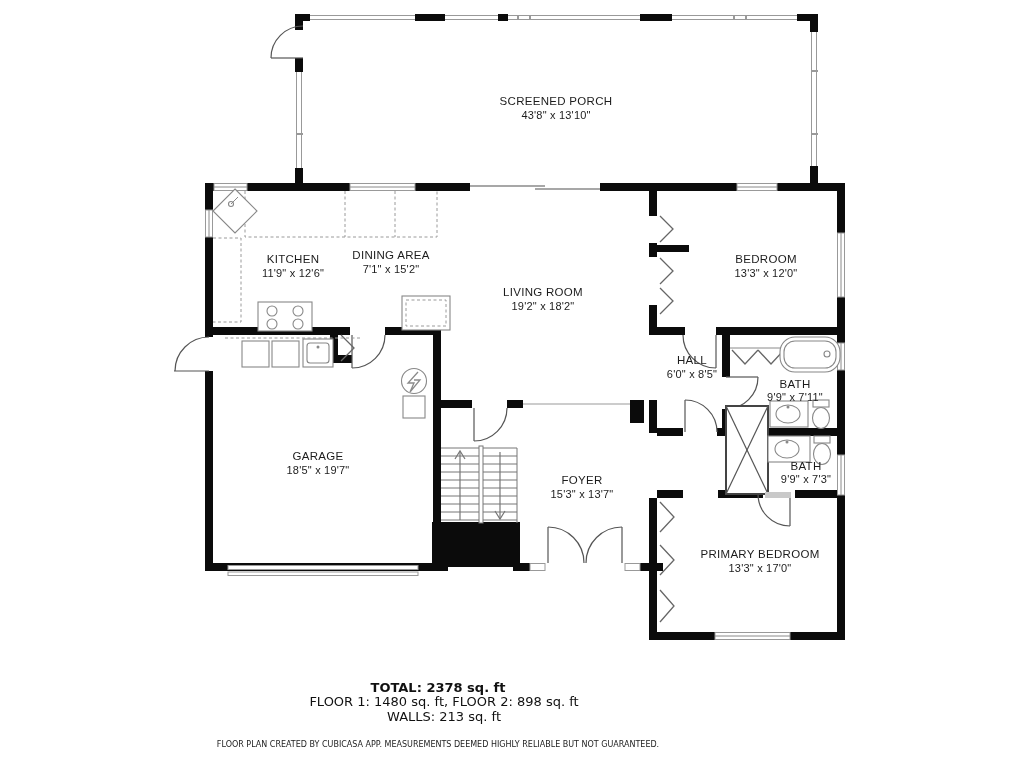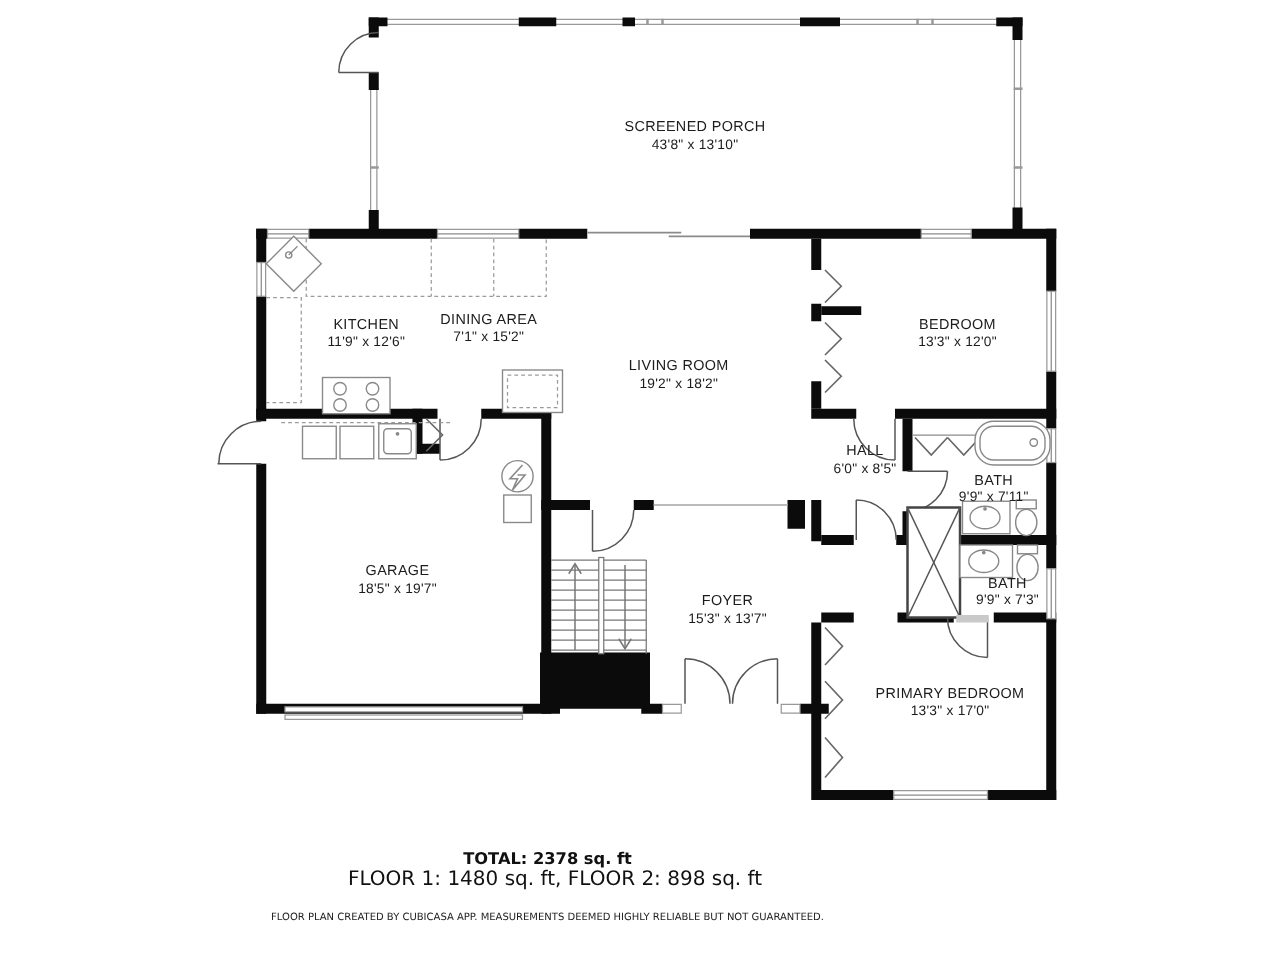--- a/index.html
+++ b/index.html
@@ -14,21 +14,21 @@
   .win{fill:#ffffff;stroke:#999;stroke-width:1;}
   .door{stroke:#555;stroke-width:1.2;fill:none;}
   .fix{stroke:#888;stroke-width:1.1;fill:#fff;}
   .dash{stroke:#9a9a9a;stroke-width:1;fill:none;stroke-dasharray:3 2.5;}
   .thin{stroke:#8a8a8a;stroke-width:1;fill:none;}
   .chev{stroke:#666;stroke-width:1.3;fill:none;}
   .stair{stroke:#777;stroke-width:1;fill:none;}
   .footer{position:absolute;left:0;right:0;top:681px;text-align:center;color:#111;
           font-family:"DejaVu Sans", sans-serif;}
   .f-total{font-size:13px;font-weight:bold;line-height:1.0;}
-  .f-line{font-size:16px;line-height:1.16;padding-left:12px;}
+  .f-line{font-size:13px;line-height:1.16;padding-left:12px;}
   .f-disc{font-size:8px;margin-top:16px;color:#222;}
   .watermark{position:absolute;left:932px;top:370px;width:95px;text-align:center;
              color:#cccccc;font-size:12.5px;font-weight:bold;opacity:.85;
              font-family:"DejaVu Sans", sans-serif;}
 </style>
 </head>
 <body>
 
 <div class="page">
 <svg width="1024" height="768" viewBox="0 0 1024 768">
@@ -369,15 +369,16 @@
           <text class="room-dims" x="760" y="572" text-anchor="middle">13'3" x 17'0"</text>
         </g>
   </g>
 </svg>
 
   <div class="watermark">Stellar MLS</div>
 
   <div class="footer">
     <div class="f-total">TOTAL: 2378 sq. ft</div>
     <div class="f-line">FLOOR 1: 1480 sq. ft, FLOOR 2: 898 sq. ft</div>
+    <div class="f-line">WALLS: 213 sq. ft</div>
     <div class="f-disc">FLOOR PLAN CREATED BY CUBICASA APP. MEASUREMENTS DEEMED HIGHLY RELIABLE BUT NOT GUARANTEED.</div>
   </div>
 </div>
 
 </body></html>

